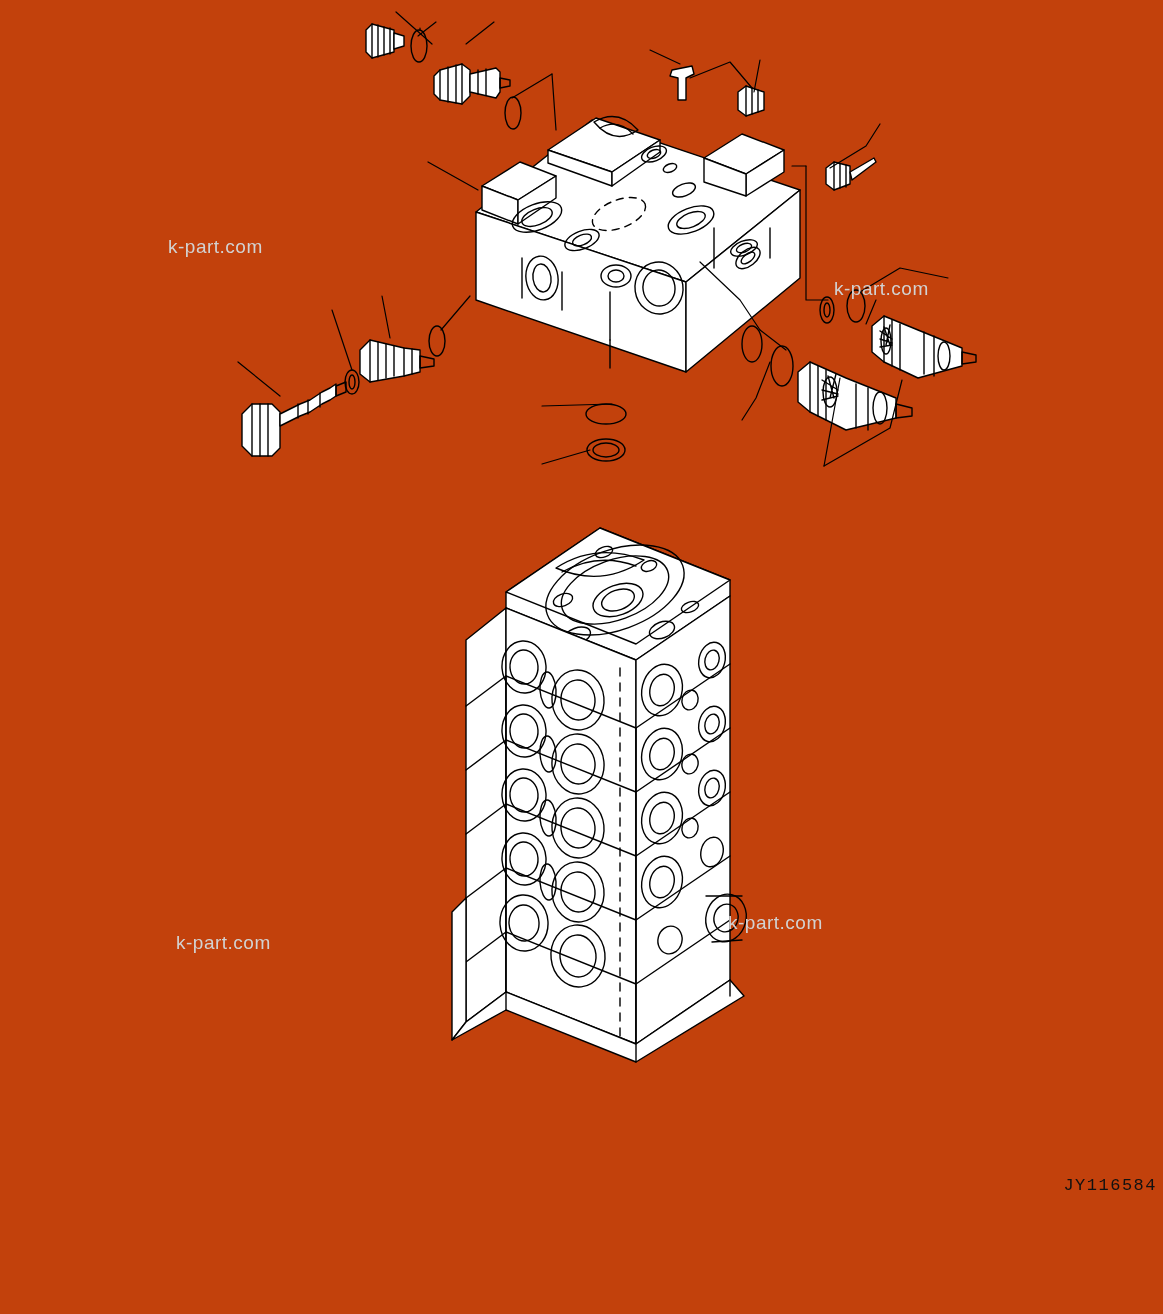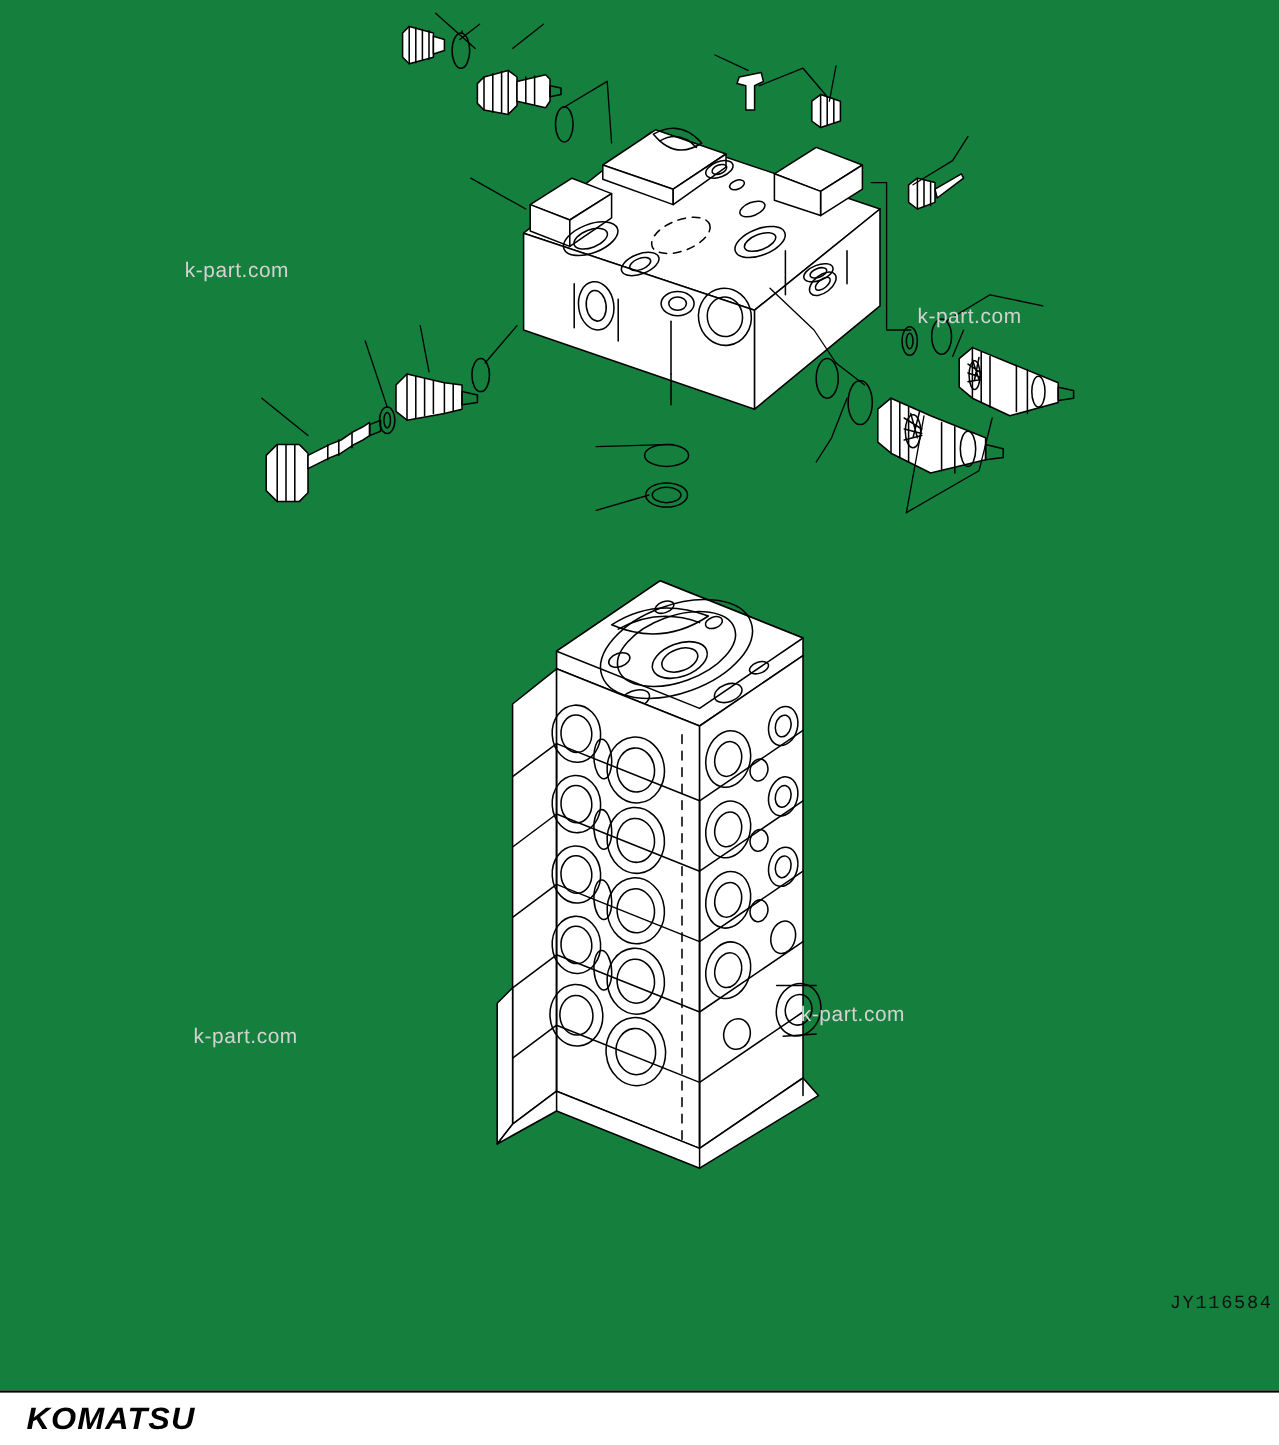--- a/index.html
+++ b/index.html
@@ -7,21 +7,21 @@
     padding: 0;
     background: #ffffff;
   }
   body {
     font-family: "Liberation Sans", sans-serif;
   }
   #page {
     position: relative;
     width: 1163px;
     height: 1314px;
-    background: #15803d;
+    background: #c2410c;
     overflow: hidden;
   }
   #diagram-svg {
     position: absolute;
     left: 0;
     top: 0;
     width: 1163px;
     height: 1314px;
   }
   .wm {
@@ -351,17 +351,14 @@
     </g>
   </svg>
 
   <div class="wm" id="wm-1">k-part.com</div>
   <div class="wm" id="wm-2">k-part.com</div>
   <div class="wm" id="wm-3">k-part.com</div>
   <div class="wm" id="wm-4">k-part.com</div>
 
   <div id="drawing-number">JY116584</div>
 
-  <div id="footer-bar">
-    <div id="brand-logo">KOMATSU</div>
-  </div>
 
 </div>
 
 </body></html>

